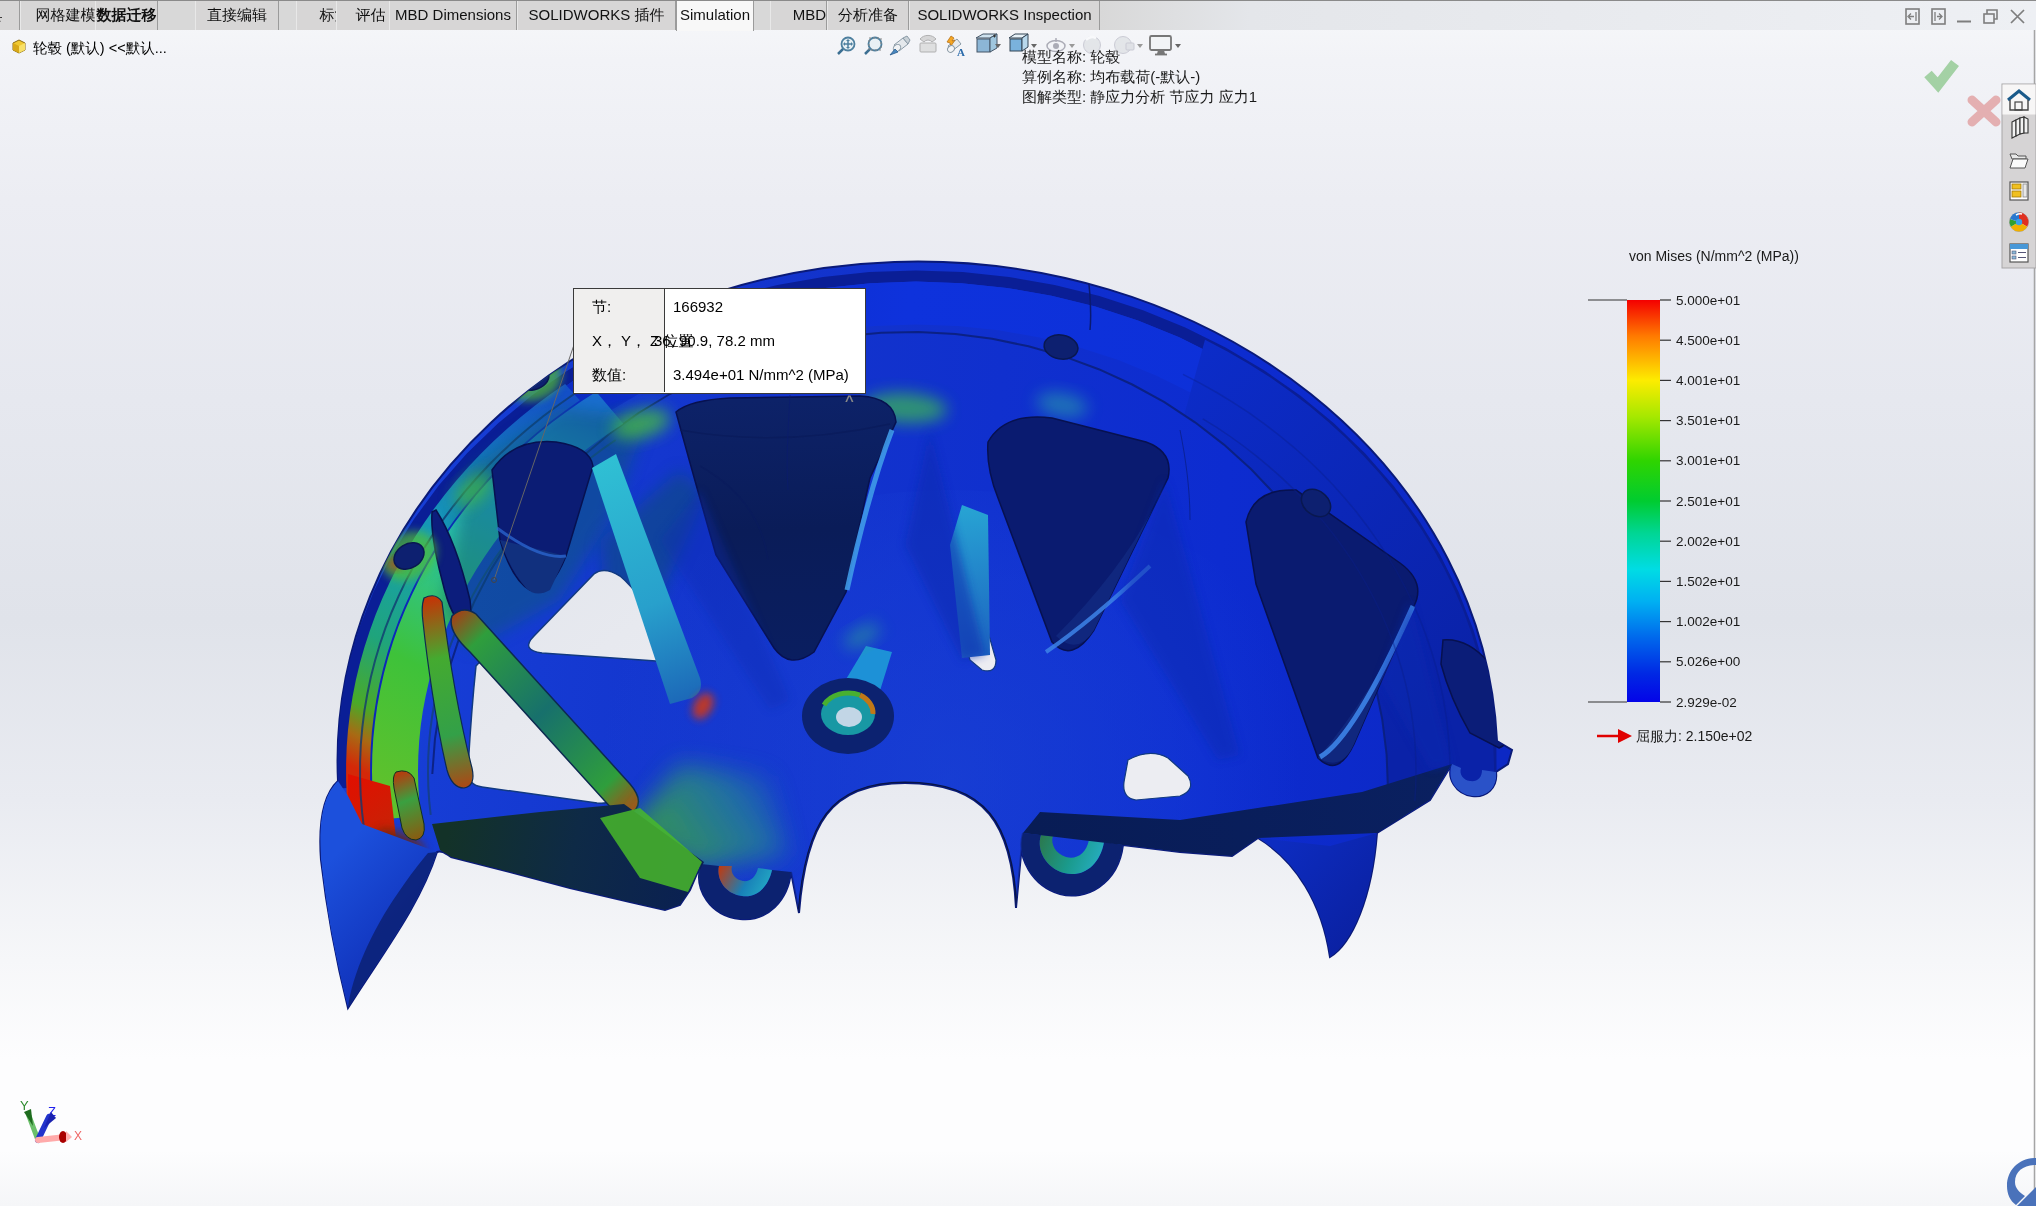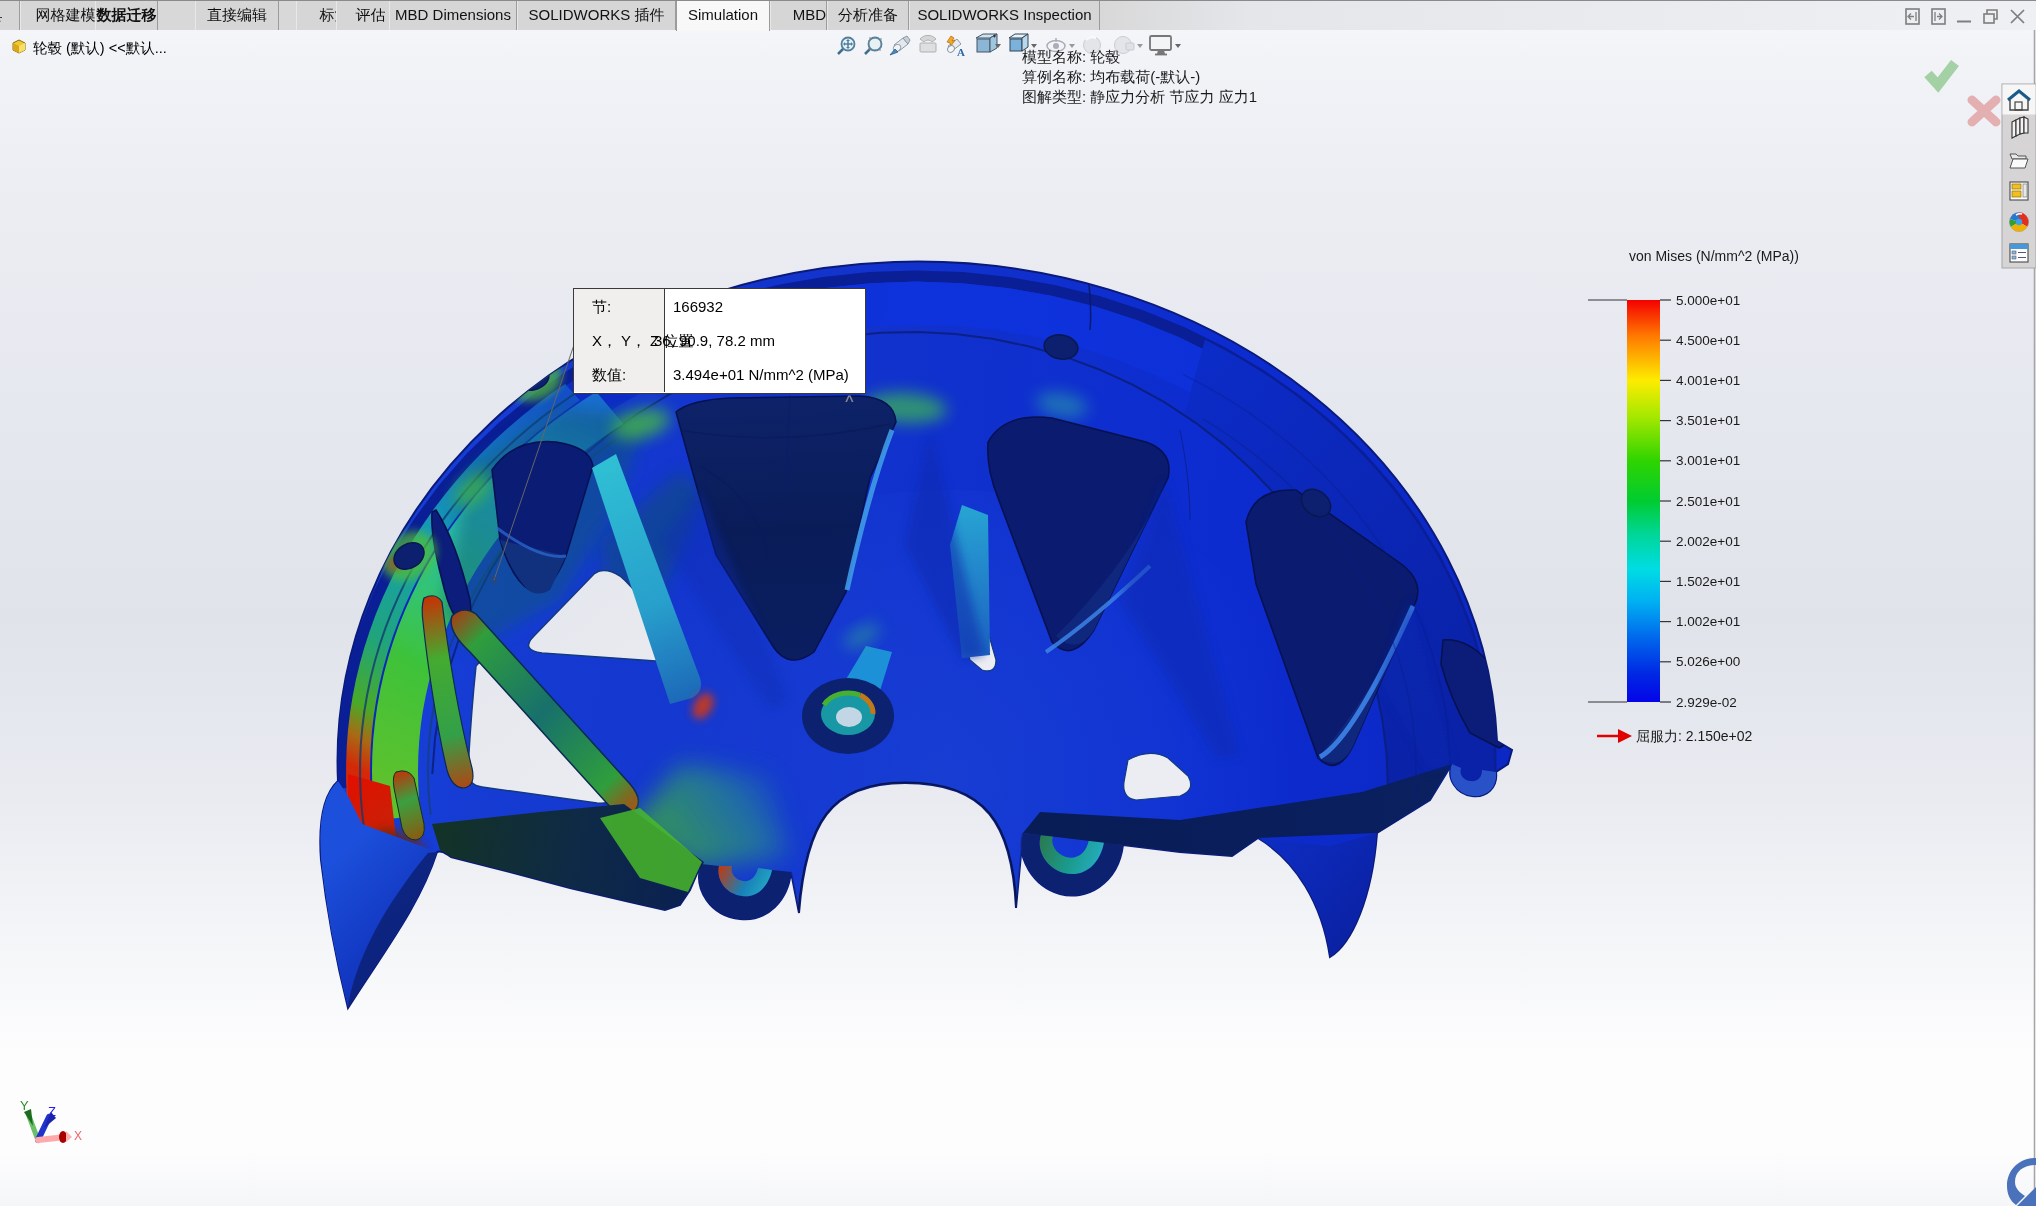--- a/index.html
+++ b/index.html
@@ -417,21 +417,21 @@
 </svg>
 <div class="tabbar">
     <div class="tab" style="left:-30px;width:50px;">具</div>
     <div class="tab" style="left:20px;width:91px;">网格建模</div>
     <div class="tab" style="left:95px;width:63px;font-weight:bold;">数据迁移</div>
     <div class="tab" style="left:195px;width:84px;">直接编辑</div>
     <div class="tab" style="left:296px;width:77px;">标注</div>
     <div class="tab" style="left:336px;width:69px;">评估</div>
     <div class="tab" style="left:389px;width:128px;">MBD Dimensions</div>
     <div class="tab" style="left:517px;width:159px;">SOLIDWORKS 插件</div>
-    <div class="tab active" style="left:676px;width:94px;">Simulation</div>
+    <div class="tab active" style="left:676px;width:78px;">Simulation</div>
     <div class="tab" style="left:770px;width:57px;text-align:right;">MBD</div>
     <div class="tab" style="left:827px;width:82px;">分析准备</div>
     <div class="tab" style="left:909px;width:191px;">SOLIDWORKS Inspection</div>
   </div>
 <div class="topline"></div>
 <svg style="position:absolute;left:0;top:0;z-index:5" width="2036" height="30" viewBox="0 0 2036 30">
     <g stroke="#7e7e7e" stroke-width="1.6" fill="none">
 <rect x="1906" y="9" width="13" height="15"></rect>
       <path d="M 1916,12 l 0,9 M 1914,16.5 l -5,0 M 1911,13.5 l -3,3 3,3" stroke-width="1.3"></path>
 <rect x="1932" y="9" width="13" height="15"></rect>

